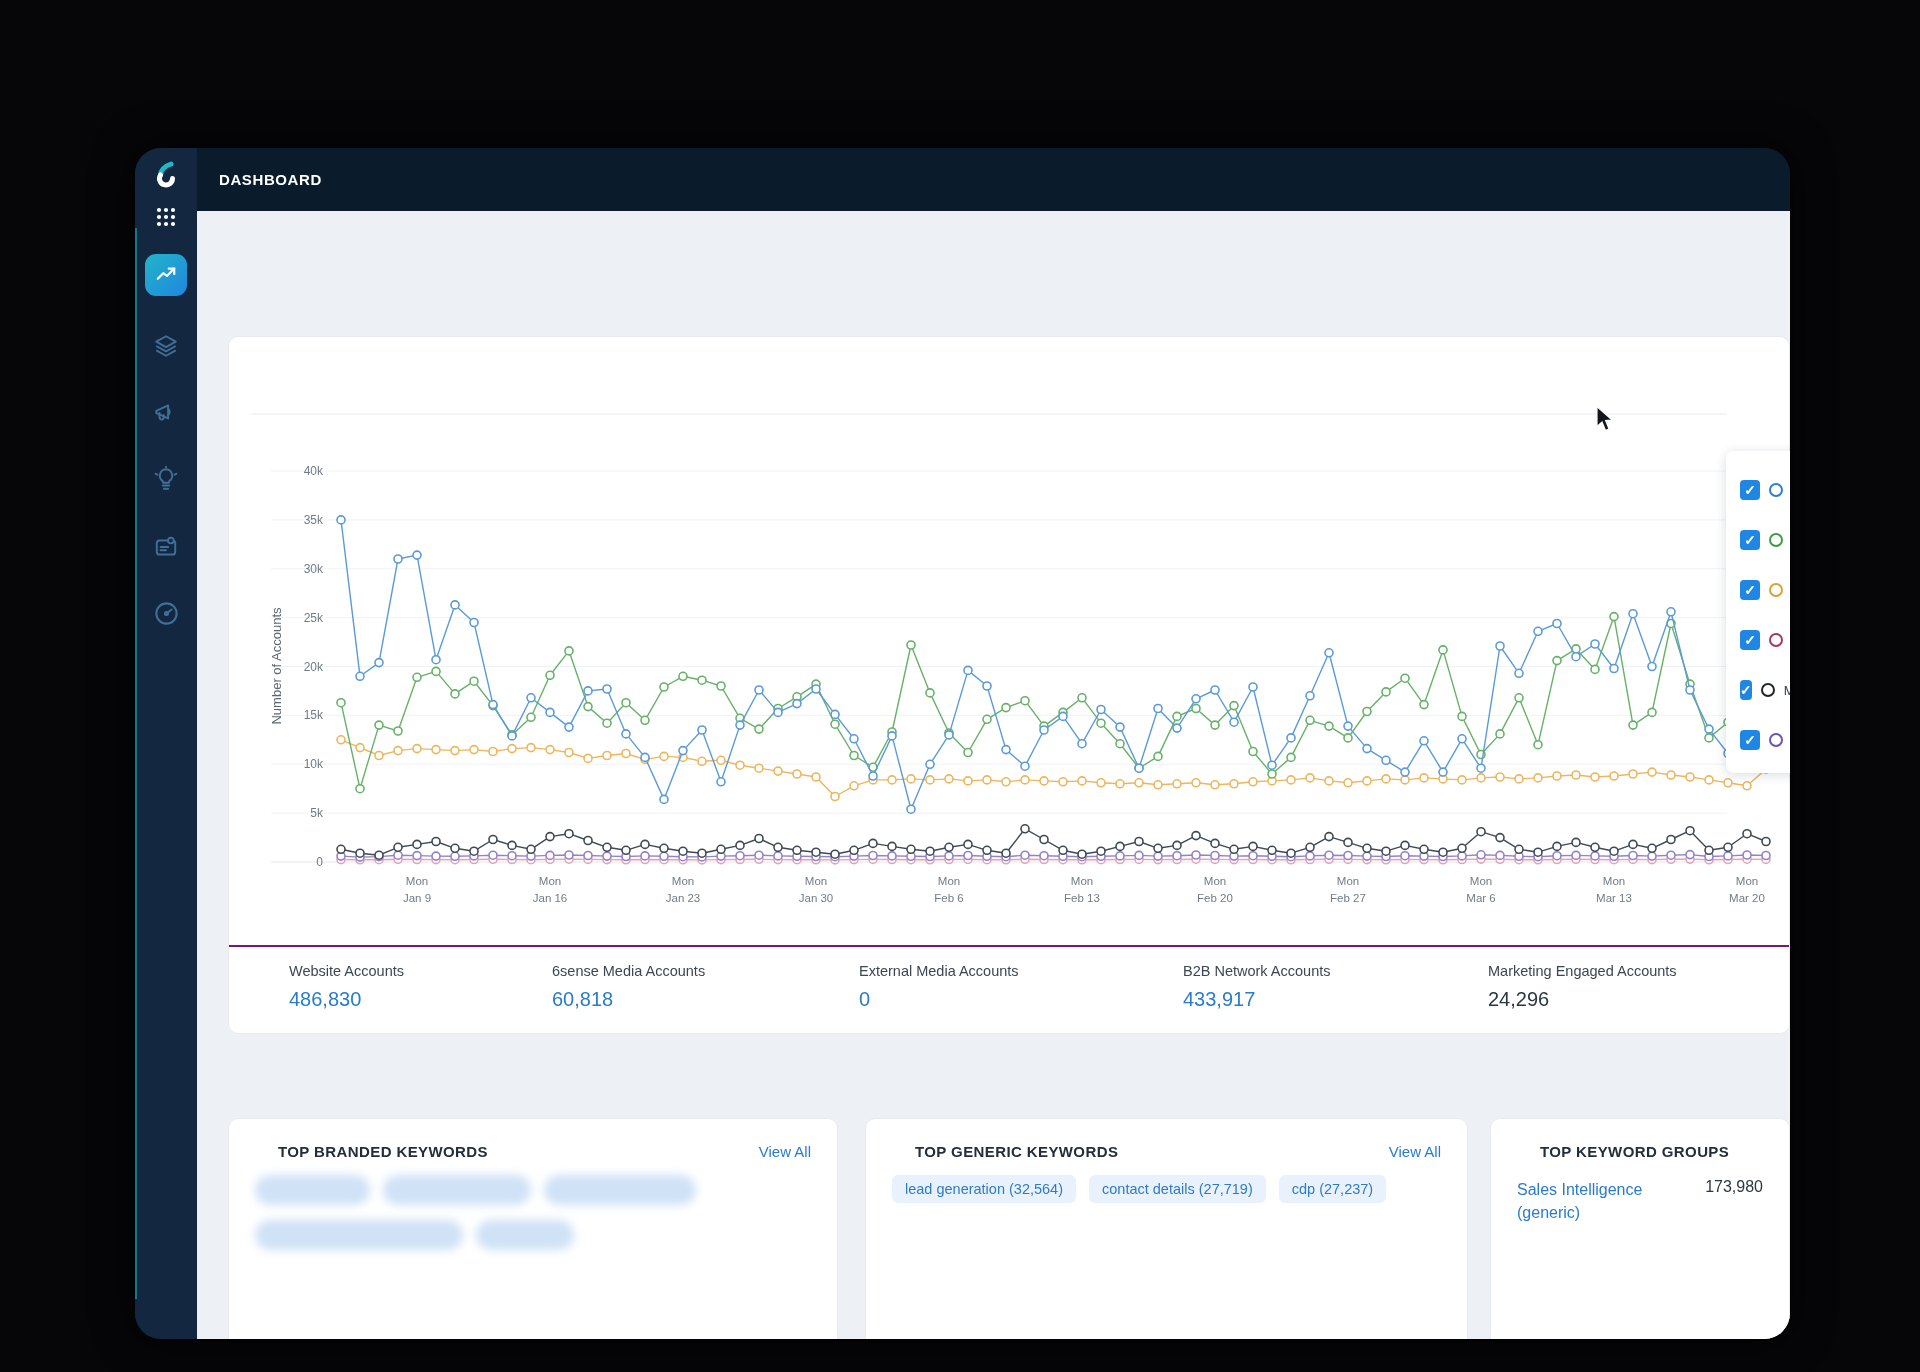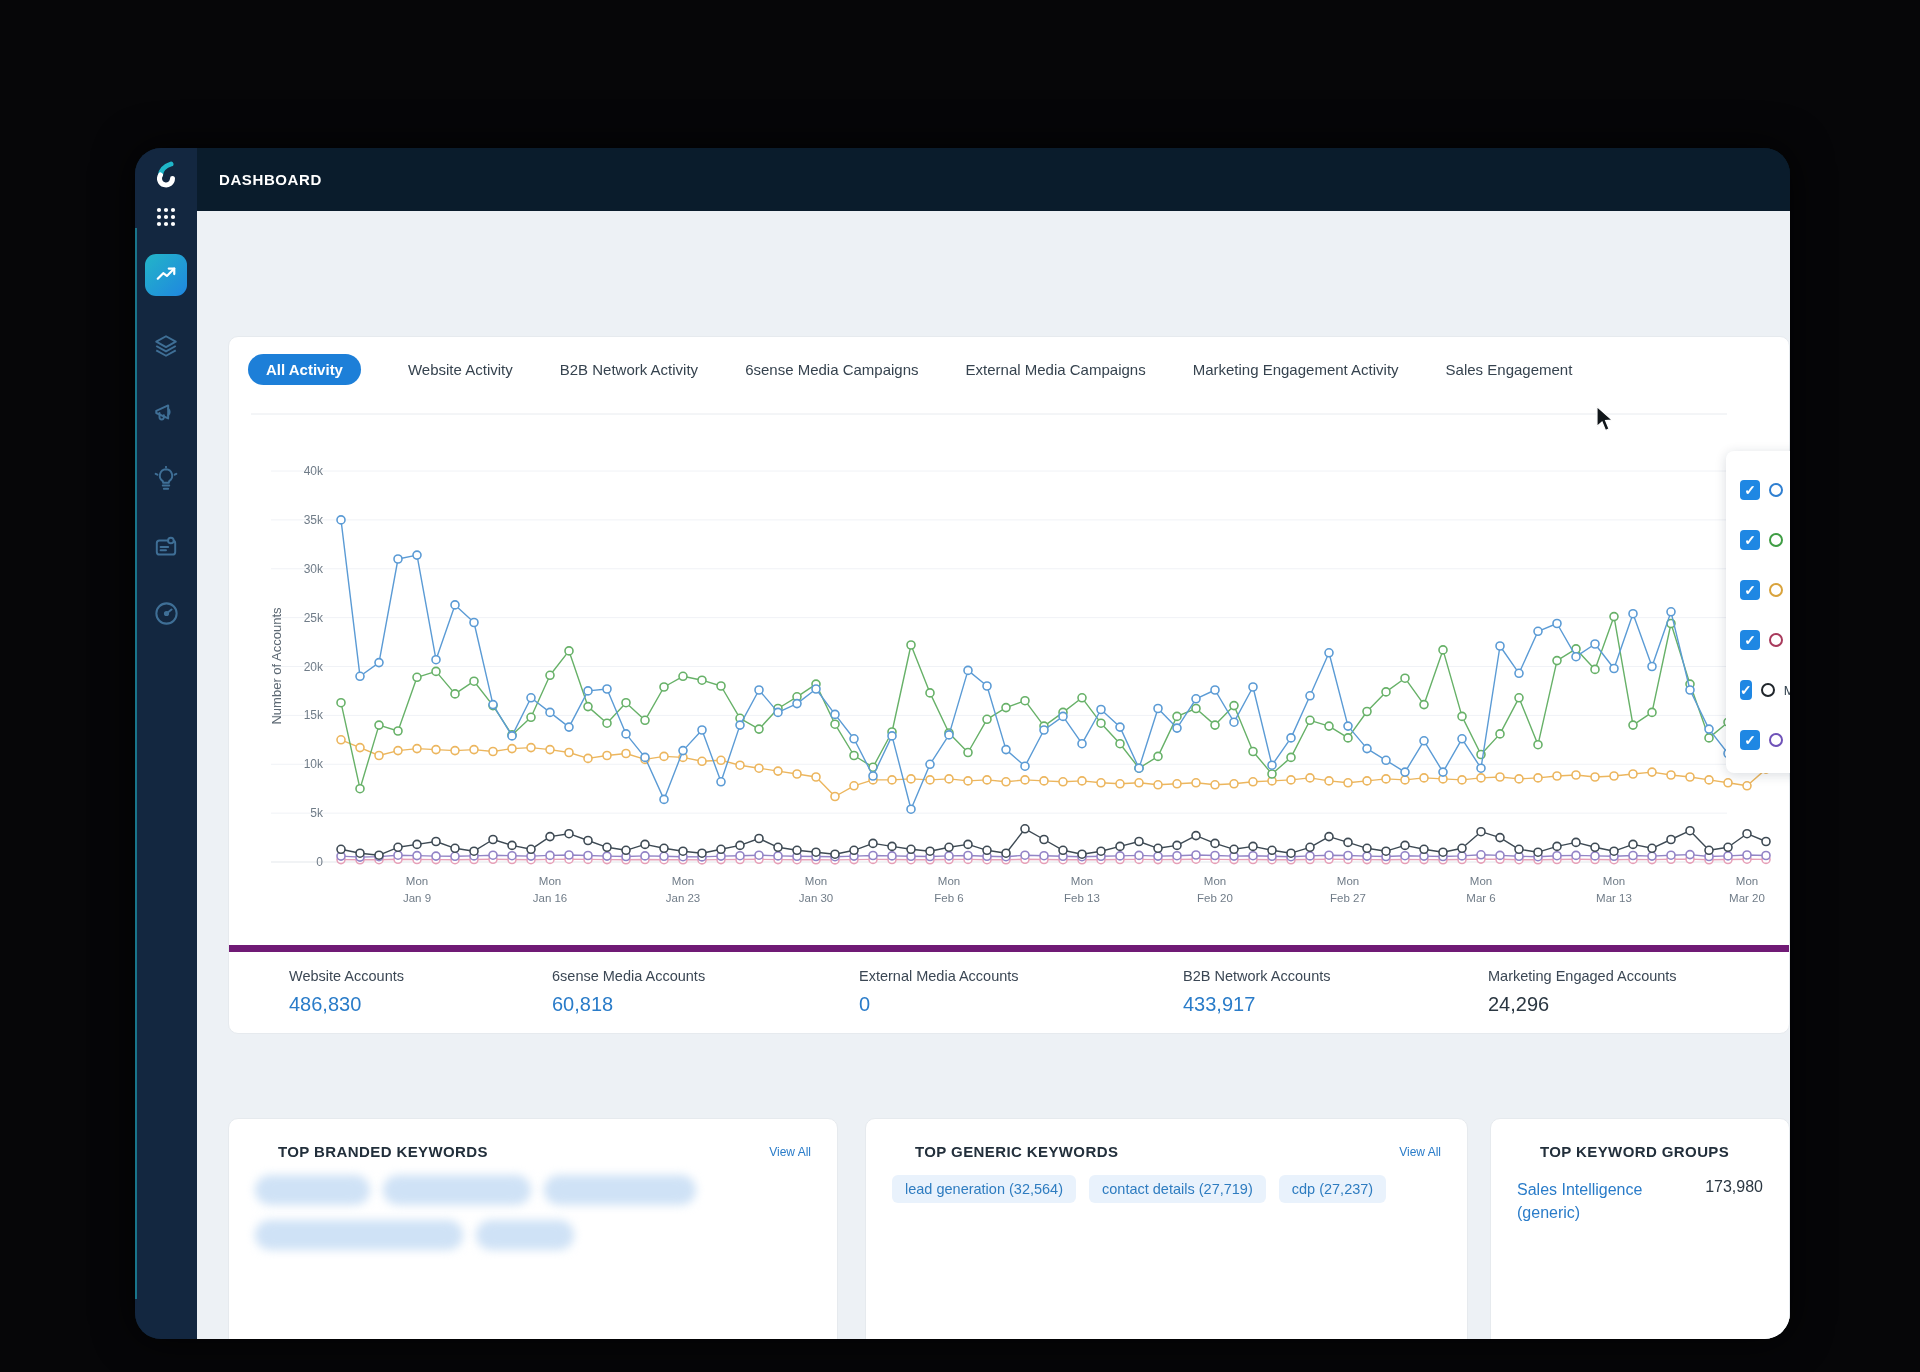--- a/index.html
+++ b/index.html
@@ -27,40 +27,40 @@
   .crumbbar .sep{color:#93a0ac;font-weight:400;margin:0 10px;}
   .crumbbar .inbox{color:#1d7fd8;}
   
   .chart-card{position:absolute;left:31px;top:126px;right:0;height:696px;background:#ffffff;
               border:1px solid #e6eaee;border-radius:10px;}
   .tabs{position:absolute;left:19px;top:17px;display:flex;align-items:center;gap:47px;}
   .tab{font-size:15px;color:#36434f;white-space:nowrap;cursor:pointer;padding:7px 0;}
   .tab.active{background:#1d7fd8;color:#ffffff;border-radius:16px;padding:7px 18px;font-weight:600;}
   .chart-svg{position:absolute;left:22px;top:64px;width:1540px;height:520px;}
   
-  .stats{position:absolute;left:0;right:0;top:608px;height:88px;border-top:7px solid #701a75;}
+  .stats{position:absolute;left:0;right:0;top:608px;height:88px;border-top:2px solid #701a75;}
   .stat{position:absolute;top:16px;}
   .stat .lbl{font-size:14.5px;color:#3b4754;}
   .stat .val{font-size:20px;margin-top:9px;font-weight:400;}
   .stat .val.link{color:#2a7cc9;}
   .stat .val.plain{color:#2b3742;}
   
   .legend{position:absolute;left:1591px;top:303px;width:230px;height:322px;background:#ffffff;
           border-radius:8px;box-shadow:0 2px 12px rgba(20,40,60,.16);z-index:6;padding:14px 0 0 14px;box-sizing:border-box;}
   .leg-item{display:flex;align-items:center;height:50px;gap:9px;}
   .leg-check{width:20px;height:20px;background:#1f87e3;border-radius:4px;color:#fff;font-size:14px;
              font-weight:700;display:flex;align-items:center;justify-content:center;line-height:1;}
   .leg-circle{width:10px;height:10px;border-radius:50%;background:#fff;border:2.5px solid #888;flex:0 0 auto;}
   .leg-label{font-size:13px;color:#33424f;white-space:nowrap;}
   
   .card{position:absolute;top:908px;height:330px;background:#ffffff;border:1px solid #e6eaee;border-radius:10px;
         padding:24px 26px;box-sizing:border-box;}
   .card-head{display:flex;justify-content:space-between;align-items:center;margin-left:23px;}
   .card-title{font-size:15px;font-weight:700;color:#222f3b;letter-spacing:.4px;}
-  .view-all{font-size:12px;color:#2a7cc9;cursor:pointer;}
+  .view-all{font-size:15px;color:#2a7cc9;cursor:pointer;}
   .chip-row{display:flex;gap:13px;margin-top:15px;}
   .chip{background:#e9f2fc;color:#2e7cc0;font-size:14.5px;padding:6px 13px;border-radius:6px;white-space:nowrap;}
   .blur-chip{background:#cfe2f6;height:30px;border-radius:15px;filter:blur(5px);}
   .kg-row{display:flex;justify-content:space-between;margin-top:18px;}
   .kg-label{font-size:16px;color:#2a7cc9;line-height:1.45;max-width:170px;cursor:pointer;}
   .kg-value{font-size:16px;color:#2b3742;}
   
   .cursor{position:absolute;left:1459px;top:258px;z-index:20;pointer-events:none;}
   svg text{font-family:"Liberation Sans", sans-serif;}
 </style>
@@ -137,29 +137,20 @@
   </aside>
 
   <header class="topbar">
     <span class="title">DASHBOARD</span>
   </header>
 
   <div class="main">
 
 
     <section class="chart-card">
-      <div class="tabs" id="tabs">
-          <div class="tab active">All Activity</div>
-          <div class="tab">Website Activity</div>
-          <div class="tab">B2B Network Activity</div>
-          <div class="tab">6sense Media Campaigns</div>
-          <div class="tab">External Media Campaigns</div>
-          <div class="tab">Marketing Engagement Activity</div>
-          <div class="tab">Sales Engagement</div>
-        </div>
       <svg class="chart-svg" id="chart" viewBox="0 0 1540 520">
           <line x1="0" y1="13" x2="1476" y2="13" stroke="#e8ebef" stroke-width="1"></line>
           <line x1="20" y1="461" x2="1476" y2="461" stroke="#e3e7eb" stroke-width="1"></line>
           <text x="72" y="465" text-anchor="end" fill="#707c88" font-size="12">0</text>
           <line x1="20" y1="412.125" x2="1476" y2="412.125" stroke="#f0f2f6" stroke-width="1"></line>
           <text x="72" y="416.125" text-anchor="end" fill="#707c88" font-size="12">5k</text>
           <line x1="20" y1="363.25" x2="1476" y2="363.25" stroke="#f0f2f6" stroke-width="1"></line>
           <text x="72" y="367.25" text-anchor="end" fill="#707c88" font-size="12">10k</text>
           <line x1="20" y1="314.375" x2="1476" y2="314.375" stroke="#f0f2f6" stroke-width="1"></line>
           <text x="72" y="318.375" text-anchor="end" fill="#707c88" font-size="12">15k</text>

